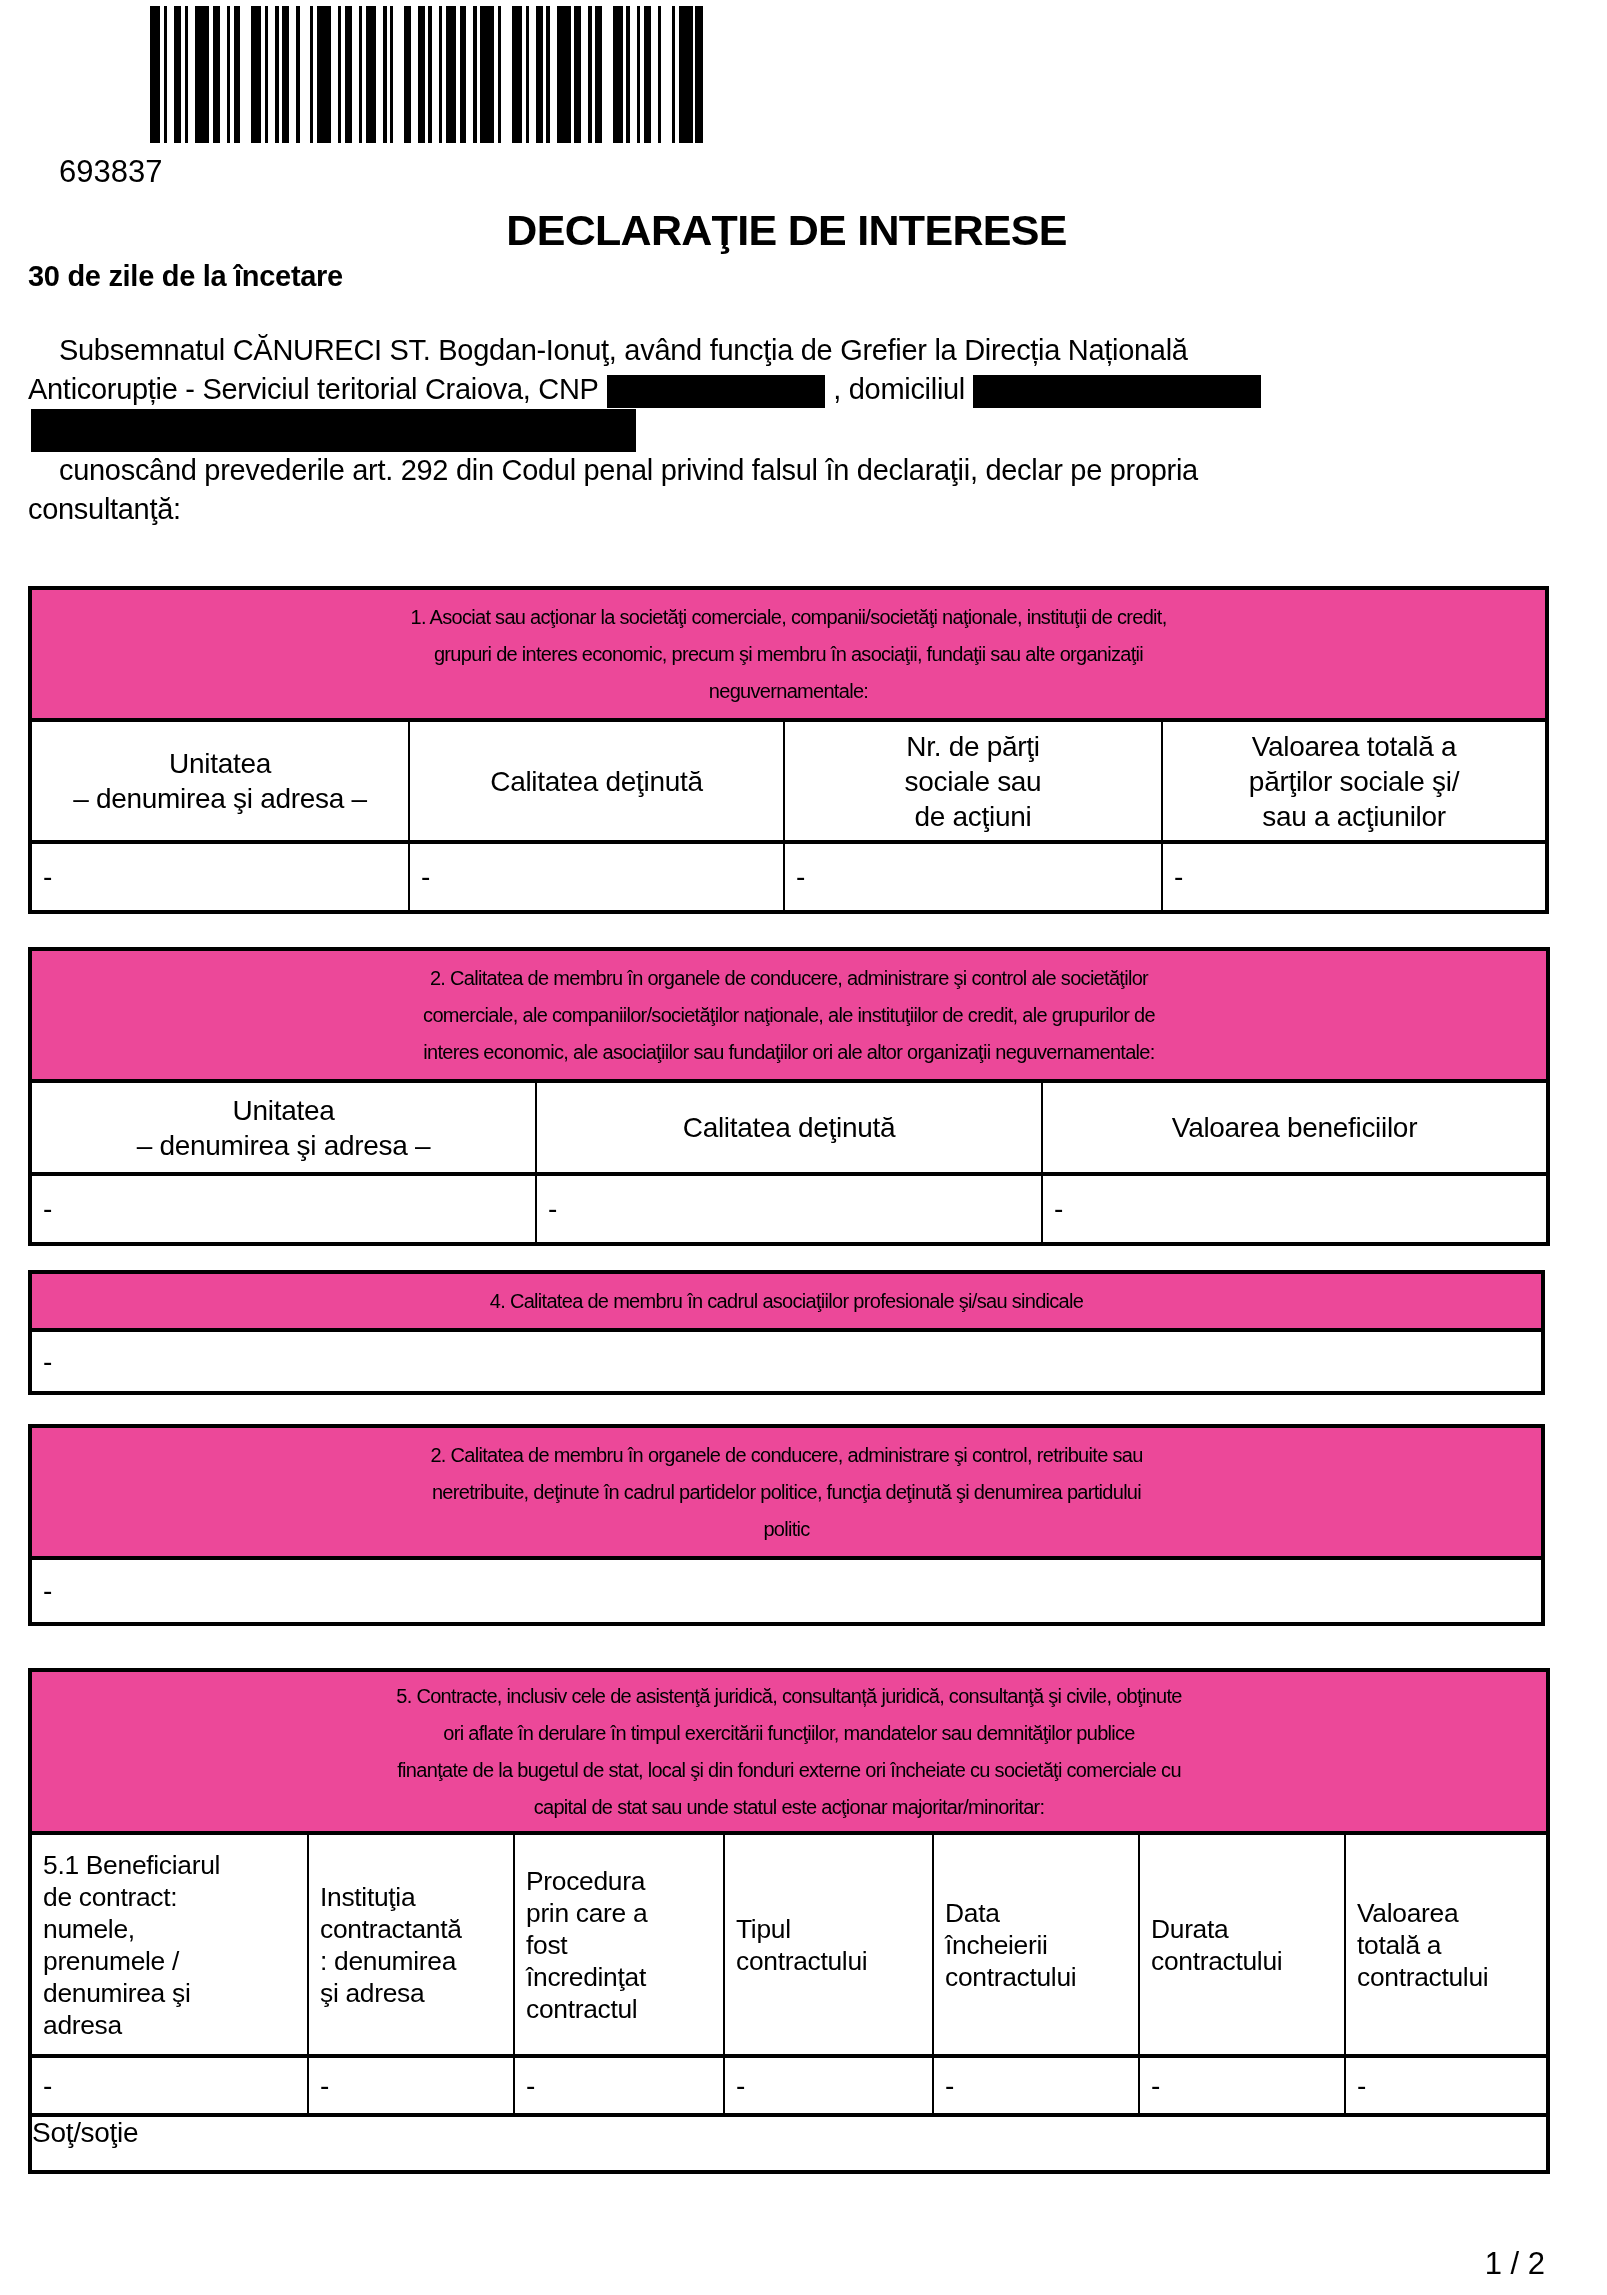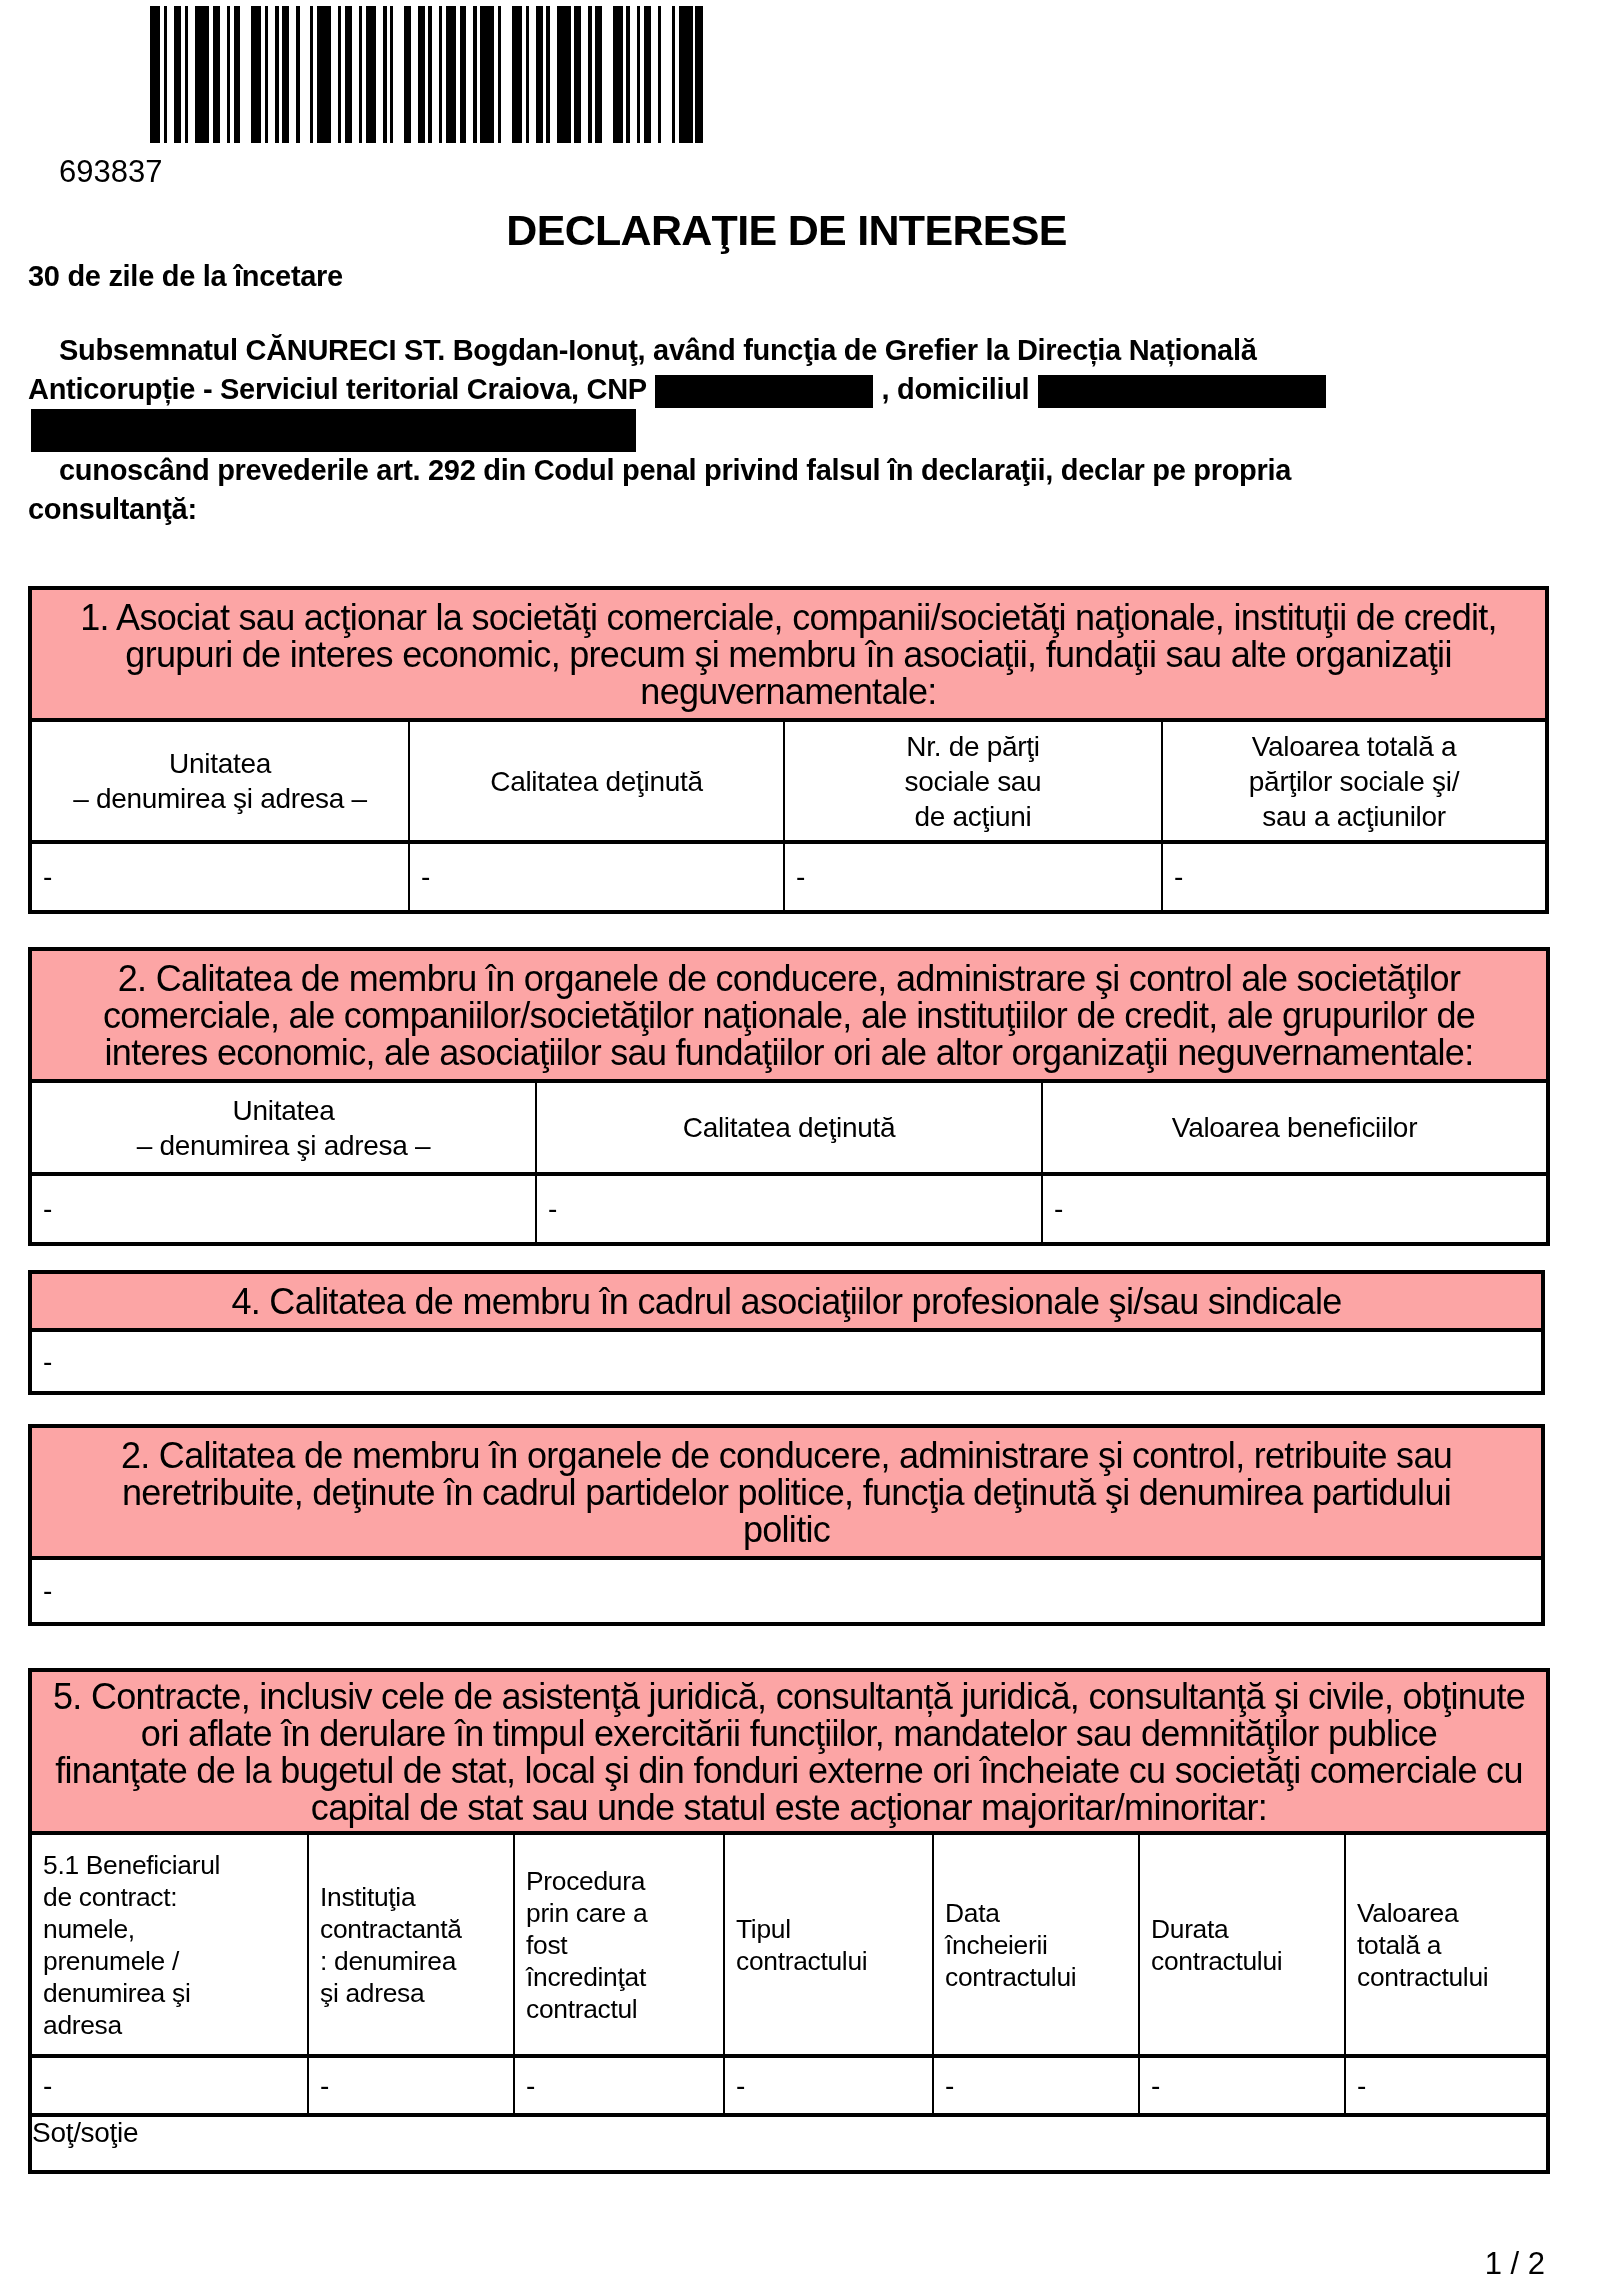--- a/index.html
+++ b/index.html
@@ -11,38 +11,38 @@
     font-family:"Liberation Sans", sans-serif;
     letter-spacing:-0.3px;
     overflow:hidden;
   }
   .barcode{position:absolute;left:150px;top:5.6px;}
   .barcode-num{position:absolute;left:59px;top:154px;font-size:31px;letter-spacing:0;}
   .title{position:absolute;left:28px;top:206px;width:1517px;margin:0;text-align:center;
     font-size:43px;font-weight:bold;letter-spacing:-0.7px;}
   .subtitle{position:absolute;left:28px;top:260px;width:1517px;
     font-size:29px;font-weight:bold;}
-  .para{position:absolute;left:28px;width:1509px;font-size:29px;font-weight:bold;}
+  .para{position:absolute;left:28px;width:1509px;font-size:29px;font-weight:normal;}
   .para1{top:331px;}
   .para2{top:451px;}
   .pline{height:39px;line-height:39px;white-space:nowrap;}
   .indent{padding-left:31px;}
   .redact{display:inline-block;height:33px;background:#000;vertical-align:middle;margin:0 8.3px;}
   .redact-cnp{width:218px;}
   .redact-dom{width:288px;}
   .redact-block{position:absolute;left:31px;top:409px;width:605px;height:43px;background:#000;}
   .footer{position:absolute;left:28px;top:2246px;width:1517px;text-align:right;font-size:31px;letter-spacing:0;}
 
   .doc-table{position:absolute;left:28px;width:1517px;border-collapse:collapse;table-layout:fixed;
     border:4.2px solid #000;}
   .doc-table th,.doc-table td{
     border-left:2.8px solid #000;border-right:2.8px solid #000;
     border-top:4.2px solid #000;border-bottom:4.2px solid #000;
     padding:0;white-space:pre-line;font-weight:normal;overflow:hidden;}
-  .sec-title{background:#fca5a5;font-weight:bold;font-size:36px;line-height:37px;
+  .sec-title{background:#ec4899;font-weight:bold;font-size:20px;line-height:37px;
     text-align:center;vertical-align:middle;letter-spacing:-0.7px;padding:5.6px 18px;}
   .head-row th{font-size:28px;line-height:35px;text-align:center;vertical-align:middle;padding:2.8px 7px;}
   .t5 .head-row th{font-size:26.4px;line-height:32px;text-align:left;padding:4.2px 5.6px 4.2px 11px;}
   .data-row td{font-size:28px;text-align:left;vertical-align:middle;padding-left:11px;}
   .label-cell{font-size:28px;text-align:left;vertical-align:top;padding:7px 0 0 11px;}
   .t1{top:586px;}
   .t2{top:947px;}
   .t3{top:1270px;}
   .t4{top:1424px;}
   .t5{top:1668px;}

